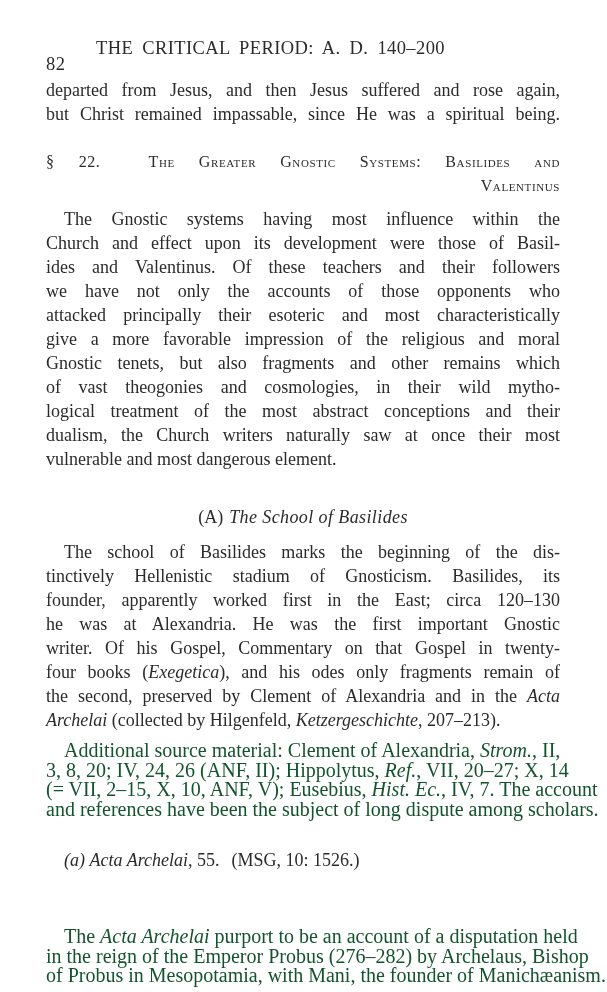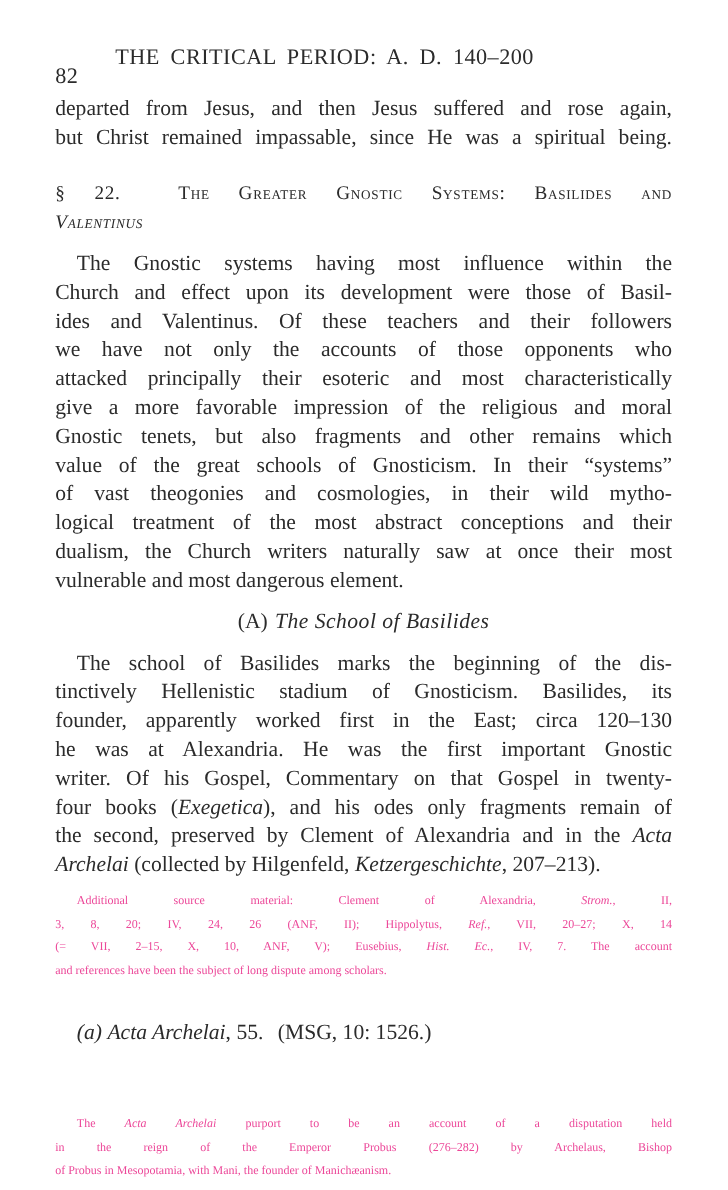--- a/index.html
+++ b/index.html
@@ -10,24 +10,24 @@
                   font-size: 18.5px; letter-spacing: 0.4px; white-space: nowrap; }
   .running-head .pg { position: absolute; left: 0; top: 0; margin-top: 16px; }
   .running-head .title { position: absolute; left: 50px; top: 0; word-spacing: 4px; }
   .body-text { font-size: 18px; line-height: 24px; text-align: justify; }
   .line { display: block; text-align: justify; text-align-last: justify; white-space: nowrap; height: 24px; }
   .line.last { text-align-last: left; }
   .indent { padding-left: 18px; }
   .block { position: absolute; left: 0; width: 514px; }
   .section-head { position: absolute; left: 0; top: 150px; width: 514px; font-size: 16px; line-height: 24px; }
   .section-head .l1 { display: block; text-align: justify; text-align-last: justify; white-space: nowrap; font-variant: small-caps; letter-spacing: 0.6px; }
-  .section-head .l2 { display: block; text-align: left; font-variant: small-caps; letter-spacing: 0.6px; font-style: italic; }
+  .section-head .l2 { display: block; text-align: right; font-variant: small-caps; letter-spacing: 0.6px; }
   .sub-head { position: absolute; left: 0; top: 505px; width: 514px; text-align: center; font-size: 18px; line-height: 24px; }
   .sub-head i { margin-left: 6px; letter-spacing: 0.4px; margin-top: 40px; }
-  .note { position: absolute; left: 0; width: 514px; font-size: 10px; line-height: 19.5px; color: #ec4899; }
+  .note { position: absolute; left: 0; width: 514px; font-size: 20px; line-height: 19.5px; color: #14532d; }
   .note .line { height: 19.5px; }
   .ex-head { position: absolute; left: 18px; top: 848px; font-size: 18px; line-height: 24px; white-space: nowrap; }
   .ex-head .gap { display: inline-block; width: 12px; }
   i { font-style: italic; }
 </style>
 </head>
 <body>
 
 <div class="page">
 
@@ -47,21 +47,20 @@
   </div>
 
   <div class="block body-text" id="intro" style="top:207px;">
       <span class="line indent">The Gnostic systems having most influence within the</span>
       <span class="line">Church and effect upon its development were those of Basil-</span>
       <span class="line">ides and Valentinus. Of these teachers and their followers</span>
       <span class="line">we have not only the accounts of those opponents who</span>
       <span class="line">attacked principally their esoteric and most characteristically</span>
       <span class="line">give a more favorable impression of the religious and moral</span>
       <span class="line">Gnostic tenets, but also fragments and other remains which</span>
-      <span class="line">value of the great schools of Gnosticism. In their “systems”</span>
       <span class="line">of vast theogonies and cosmologies, in their wild mytho-</span>
       <span class="line">logical treatment of the most abstract conceptions and their</span>
       <span class="line">dualism, the Church writers naturally saw at once their most</span>
       <span class="line last">vulnerable and most dangerous element.</span>
     </div>
 
   <div class="sub-head">
     <span>(A)</span><i>The School of Basilides</i>
   </div>
 

